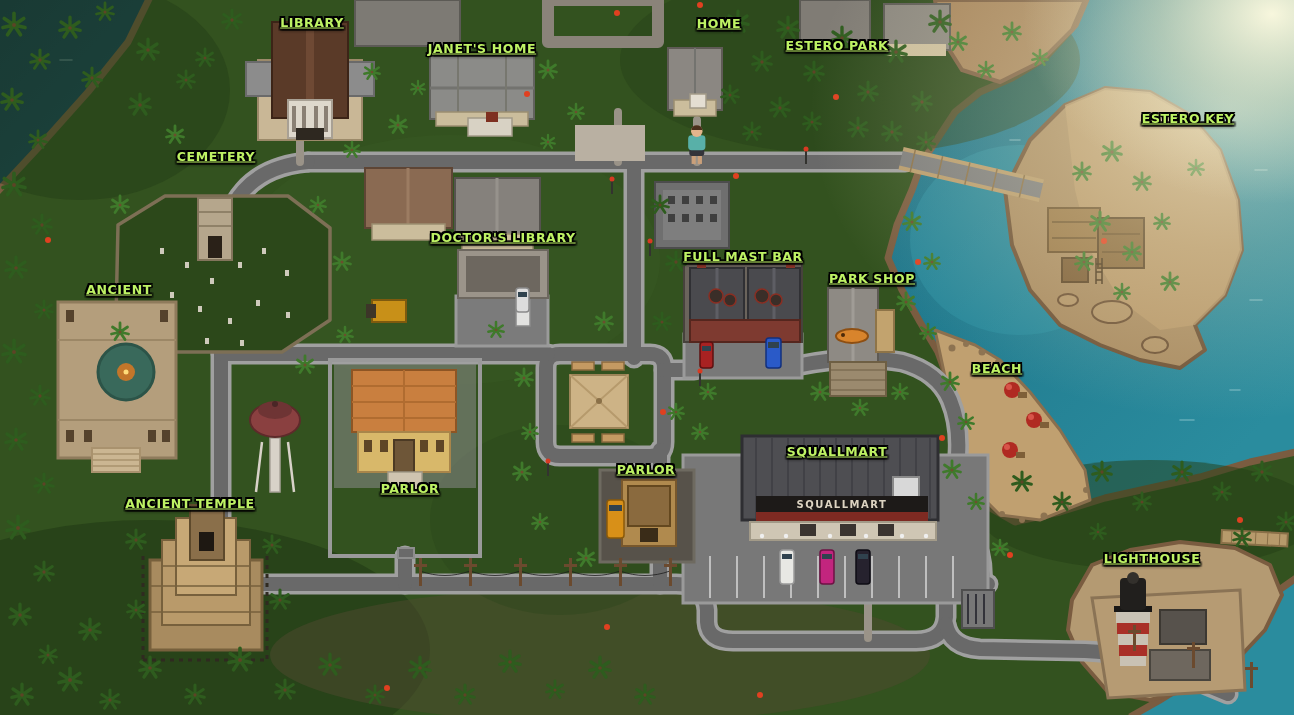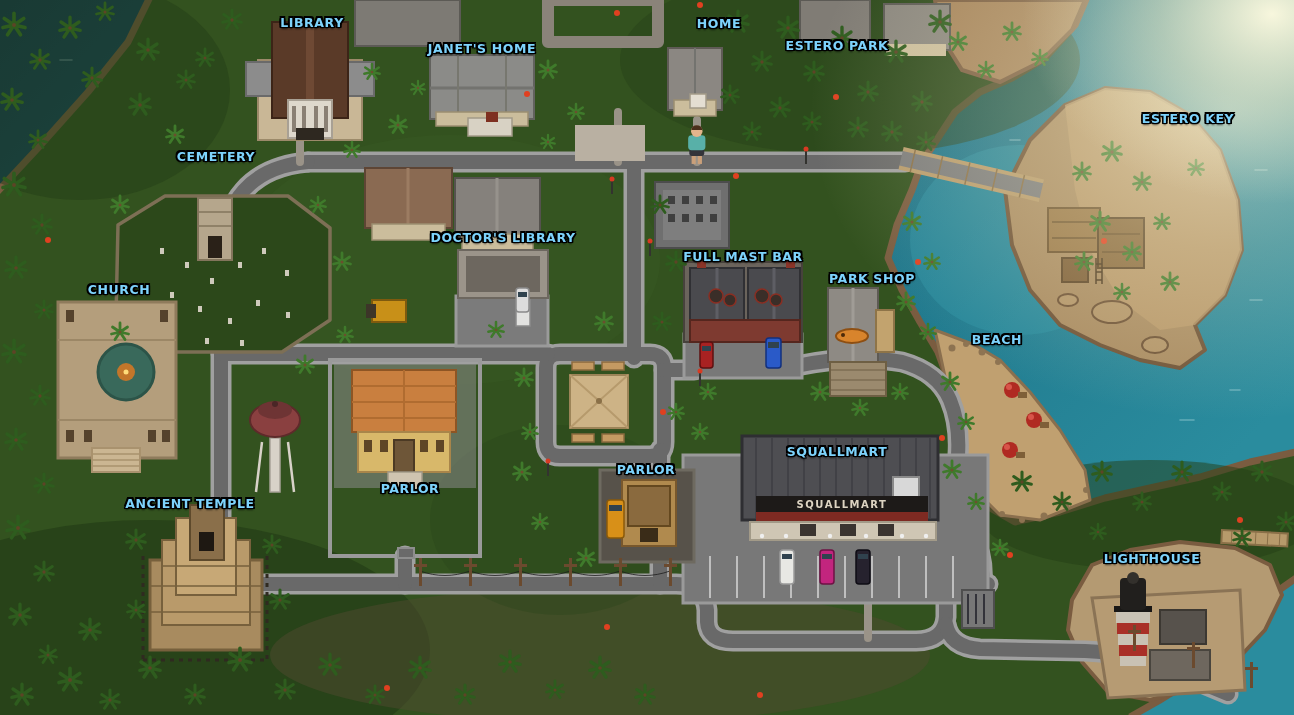--- a/index.html
+++ b/index.html
@@ -2,24 +2,25 @@
 <html><head>
 <meta charset="utf-8">
 <style>
   html,body{margin:0;padding:0;background:#000;}
   .stage{position:relative;width:1294px;height:715px;overflow:hidden;
          font-family:"DejaVu Sans",sans-serif;}
   .stage svg{position:absolute;left:0;top:0;}
   .map-label{
     position:absolute;transform:translate(-50%,-50%);
     font:bold 12.5px "DejaVu Sans",sans-serif;letter-spacing:.6px;
-    white-space:nowrap;color:#7dd3fc;cursor:pointer;z-index:5;
+    white-space:nowrap;color:#bef264;cursor:pointer;z-index:5;
     text-shadow:-1.6px -1.6px 0 #000,1.6px -1.6px 0 #000,-1.6px 1.6px 0 #000,
       1.6px 1.6px 0 #000,-1.6px 0 0 #000,1.6px 0 0 #000,0 -1.6px 0 #000,0 1.6px 0 #000,
       0 2.6px 2px rgba(0,0,0,.7);
+    text-decoration:underline;
   }
 </style>
 </head>
 <body>
 
 <div class="stage">
 <svg width="1294" height="715" viewBox="0 0 1294 715">
   <defs>
     <linearGradient id="og" x1="0" y1="0" x2="1" y2="0.55">
       <stop offset="0" stop-color="#0f3650"></stop>
@@ -614,20 +615,20 @@
 
 <div class="map-label" style="left:312px;top:22px">LIBRARY</div>
 <div class="map-label" style="left:482px;top:48px">JANET'S HOME</div>
 <div class="map-label" style="left:719px;top:23px">HOME</div>
 <div class="map-label" style="left:837px;top:45px">ESTERO PARK</div>
 <div class="map-label" style="left:1188px;top:118px">ESTERO KEY</div>
 <div class="map-label" style="left:216px;top:156px">CEMETERY</div>
 <div class="map-label" style="left:503px;top:237px">DOCTOR'S LIBRARY</div>
 <div class="map-label" style="left:743px;top:256px">FULL MAST BAR</div>
 <div class="map-label" style="left:872px;top:278px">PARK SHOP</div>
-<div class="map-label" style="left:119px;top:289px">CHURCH</div>
-<div class="map-label" style="left:997px;top:339px">BEACH</div>
+<div class="map-label" style="left:119px;top:289px">ANCIENT</div>
+<div class="map-label" style="left:997px;top:368px">BEACH</div>
 <div class="map-label" style="left:837px;top:451px">SQUALLMART</div>
 <div class="map-label" style="left:646px;top:469px">PARLOR</div>
 <div class="map-label" style="left:410px;top:488px">PARLOR</div>
 <div class="map-label" style="left:190px;top:503px">ANCIENT TEMPLE</div>
 <div class="map-label" style="left:1152px;top:558px">LIGHTHOUSE</div>
 </div>
 
 </body></html>

